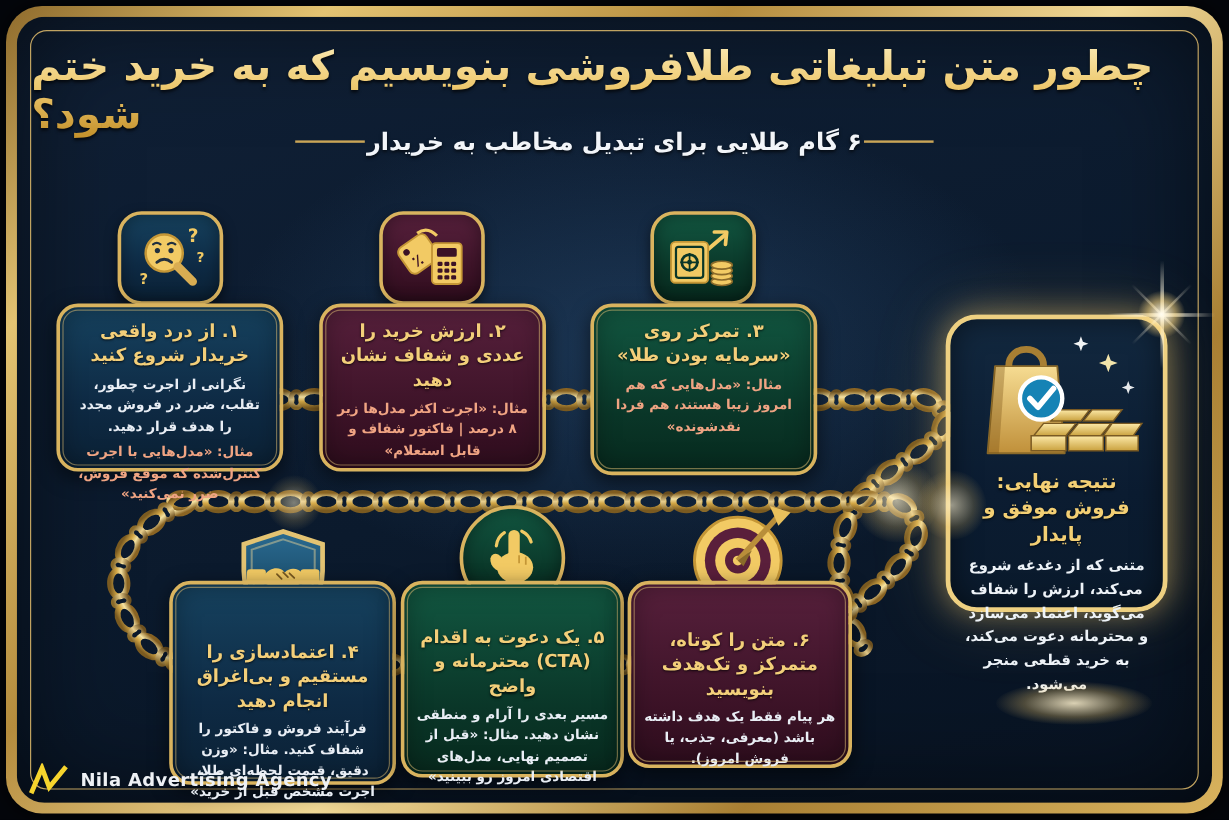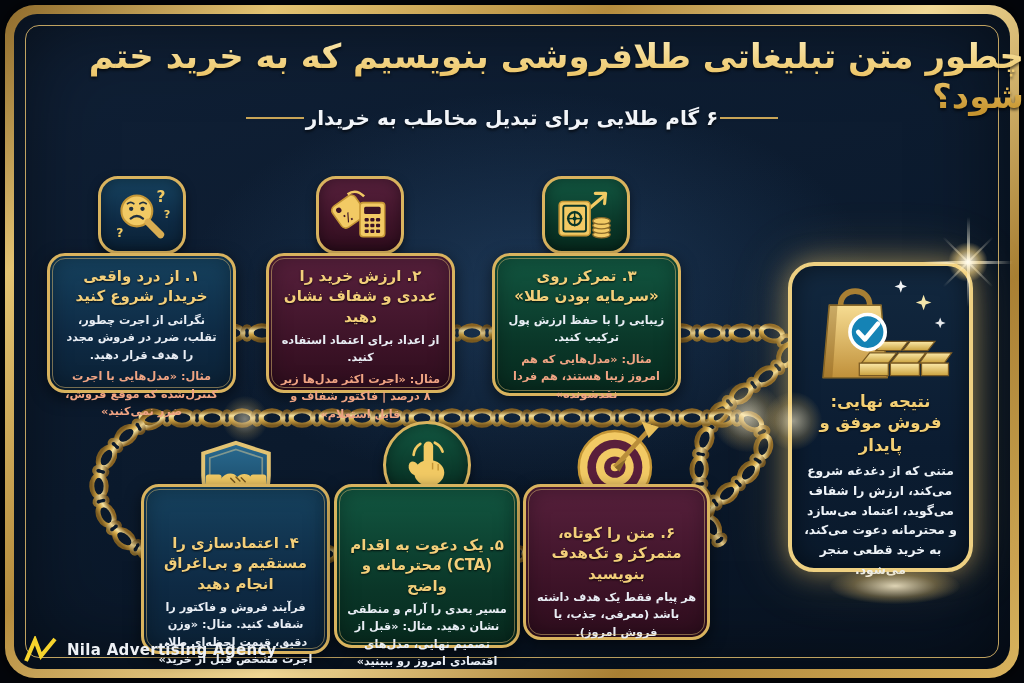--- a/index.html
+++ b/index.html
@@ -25,23 +25,24 @@
     box-shadow:inset 0 0 90px rgba(0,0,0,.6);
   }
   .frame-line{
     position:absolute;inset:25px;border-radius:14px;
     border:1.6px solid rgba(224,188,108,.85);
     pointer-events:none;z-index:1;
   }
   
   .main-title{
     position:absolute;top:36px;left:0;right:0;margin:0;z-index:2;
-    text-align:right;direction:rtl;
+    text-align:left;direction:rtl;
     font-size:34px;font-weight:bold;color:#ecc368;
     filter:drop-shadow(0 2px 1.5px rgba(0,0,0,.65));
+    padding-left:26px;
   }
   @supports (-webkit-background-clip: text){
     .main-title{
       background:linear-gradient(180deg,#f9e6ab 5%,#eec96f 45%,#c6942f 95%);
       -webkit-background-clip:text;background-clip:text;color:transparent;
     }
   }
   .subtitle-row{
     position:absolute;top:106px;left:0;right:0;z-index:2;
     display:flex;align-items:center;justify-content:center;gap:2px;
@@ -76,21 +77,21 @@
     position:absolute;z-index:2;box-sizing:border-box;
     border:3px solid #d9b35e;
     box-shadow:0 4px 10px rgba(0,0,0,.5), inset 0 0 14px rgba(0,0,0,.4);
     display:flex;align-items:center;justify-content:center;
   }
   .badge-square{border-radius:20px;}
   .badge-circle{border-radius:50%;}
   .badge-naked{border:none;box-shadow:none;background:none !important;}
   
   .result-card{
-    position:absolute;left:788px;top:262px;width:185px;height:310px;z-index:2;
+    position:absolute;left:788px;top:262px;width:185px;height:248px;z-index:2;
     box-sizing:border-box;border:4px solid #eed081;border-radius:26px;
     background:linear-gradient(180deg,#12283f 0%,#0b1c31 60%,#0a1a2c 100%);
     box-shadow:0 0 26px rgba(238,198,105,.5), 0 0 60px rgba(238,198,105,.22), inset 0 0 24px rgba(0,0,0,.5);
     text-align:center;direction:rtl;padding:8px 11px;
   }
   .result-title{color:#f3cf74;font-size:16.5px;font-weight:bold;line-height:1.4;
     text-shadow:0 1px 2px rgba(0,0,0,.75);}
   .result-body{color:#eef3f8;font-size:12.3px;font-weight:bold;line-height:1.6;margin-top:5px;}
   
   .flare{position:absolute;pointer-events:none;z-index:3;}
@@ -341,21 +342,20 @@
         <rect x="42" y="36.5" width="4" height="3.4" rx="1"></rect>
         <rect x="47.5" y="36.5" width="4" height="3.4" rx="1"></rect>
       <rect x="36.5" y="42" width="4" height="3.4" rx="1"></rect>
         <rect x="42" y="42" width="4" height="3.4" rx="1"></rect>
         <rect x="47.5" y="42" width="4" height="3.4" rx="1"></rect>
     </g>
   </svg>
 </div>
 <div class="step-card theme-maroon" style="left:266px;top:253px;width:189px;height:140px;">
   <div class="step-title">۲. ارزش خرید را عددی و شفاف نشان دهید</div>
-  <div class="step-body">از اعداد برای اعتماد استفاده کنید.</div>
   <div class="step-example">مثال: «اجرت اکثر مدل‌ها زیر ۸ درصد | فاکتور شفاف و قابل استعلام»</div>
 </div>
 
 <div class="icon-badge badge-square theme-green" style="left:542px;top:176px;width:88px;height:78px;">
   <svg width="66" height="58" viewBox="0 0 64 56">
     <path d="M30 26 L50 9" stroke="#f2ca64" stroke-width="3.2" stroke-linecap="round"></path>
     <polyline points="41,7 51,7 50,17" stroke="#f2ca64" stroke-width="3" fill="none" stroke-linecap="round" stroke-linejoin="round"></polyline>
     <rect x="6" y="15" width="30" height="33" rx="3.5" fill="#f2ca64" stroke="#c49636" stroke-width="1.5"></rect>
     <rect x="10" y="19" width="22" height="25" rx="2" fill="none" stroke="#0a3628" stroke-width="1.8"></rect>
     <circle cx="21" cy="31.5" r="6.3" fill="none" stroke="#0a3628" stroke-width="2.2"></circle>
@@ -365,21 +365,20 @@
     <g fill="#f2ca64" stroke="#8a6a2a" stroke-width="1.3">
       <ellipse cx="47" cy="47" rx="8.5" ry="3.2"></ellipse>
         <ellipse cx="47" cy="42.6" rx="8.5" ry="3.2"></ellipse>
       <ellipse cx="47" cy="38.2" rx="8.5" ry="3.2"></ellipse>
         <ellipse cx="47" cy="33.8" rx="8.5" ry="3.2"></ellipse>
     </g>
   </svg>
 </div>
 <div class="step-card theme-green" style="left:492px;top:253px;width:189px;height:143px;">
   <div class="step-title">۳. تمرکز روی «سرمایه بودن طلا»</div>
-  <div class="step-body">زیبایی را با حفظ ارزش پول ترکیب کنید.</div>
   <div class="step-example">مثال: «مدل‌هایی که هم امروز زیبا هستند، هم فردا نقدشونده»</div>
 </div>
 
 <div class="icon-badge badge-naked" style="left:194px;top:436px;width:84px;height:90px;">
   <svg width="84" height="90" viewBox="0 0 64 64">
     <path d="M32 3 L57 11 V28 C57 44 47 55 32 61 C17 55 7 44 7 28 V11 Z" fill="url(#shieldGrad)" stroke="#e3c372" stroke-width="3"></path>
     <path d="M32 8 L52 14.5 V28 C52 41 44 50 32 55 C20 50 12 41 12 28 V14.5 Z" fill="none" stroke="rgba(240,216,150,.45)" stroke-width="1.3"></path>
     <g fill="#f2ca64">
       <rect x="9" y="27" width="12" height="9.5" rx="2"></rect>
       <rect x="43" y="27" width="12" height="9.5" rx="2"></rect>
@@ -401,21 +400,21 @@
   <svg width="58" height="58" viewBox="0 0 52 52">
     <path d="M14 17 A13 13 0 0 1 20 7" stroke="#f2ca64" stroke-width="2.4" fill="none" stroke-linecap="round"></path>
     <path d="M33 6 A13 13 0 0 1 40 14" stroke="#f2ca64" stroke-width="2.4" fill="none" stroke-linecap="round"></path>
     <rect x="23" y="5" width="8.5" height="22" rx="4.2" fill="#f2ca64"></rect>
     <ellipse cx="28" cy="33" rx="13.5" ry="11.5" fill="#f2ca64"></ellipse>
     <ellipse cx="14.5" cy="29" rx="4.6" ry="6.5" fill="#f2ca64" transform="rotate(-25 14.5 29)"></ellipse>
     <line x1="31" y1="24" x2="31" y2="30" stroke="#c49636" stroke-width="1.3"></line>
     <line x1="36" y1="25" x2="36" y2="31" stroke="#c49636" stroke-width="1.3"></line>
   </svg>
 </div>
-<div class="step-card theme-green" style="left:334px;top:484px;width:186px;height:164px;padding-top:48px;">
+<div class="step-card theme-green" style="left:334px;top:484px;width:186px;height:164px;padding-top:34px;">
   <div class="step-title">۵. یک دعوت به اقدام (CTA) محترمانه و واضح</div>
   <div class="step-body">مسیر بعدی را آرام و منطقی نشان دهید. مثال: «قبل از تصمیم نهایی، مدل‌های اقتصادی امروز رو ببینید»</div>
 </div>
 
 <div class="icon-badge badge-naked" style="left:574px;top:420px;width:88px;height:88px;">
   <svg width="88" height="88" viewBox="0 0 56 56">
     <circle cx="26" cy="30" r="23" fill="#f2ca64" stroke="#c49636" stroke-width="1.5"></circle>
     <circle cx="26" cy="30" r="17.5" fill="#5a1f3b"></circle>
     <circle cx="26" cy="30" r="12" fill="#f2ca64"></circle>
     <circle cx="26" cy="30" r="6.8" fill="#5a1f3b"></circle>

